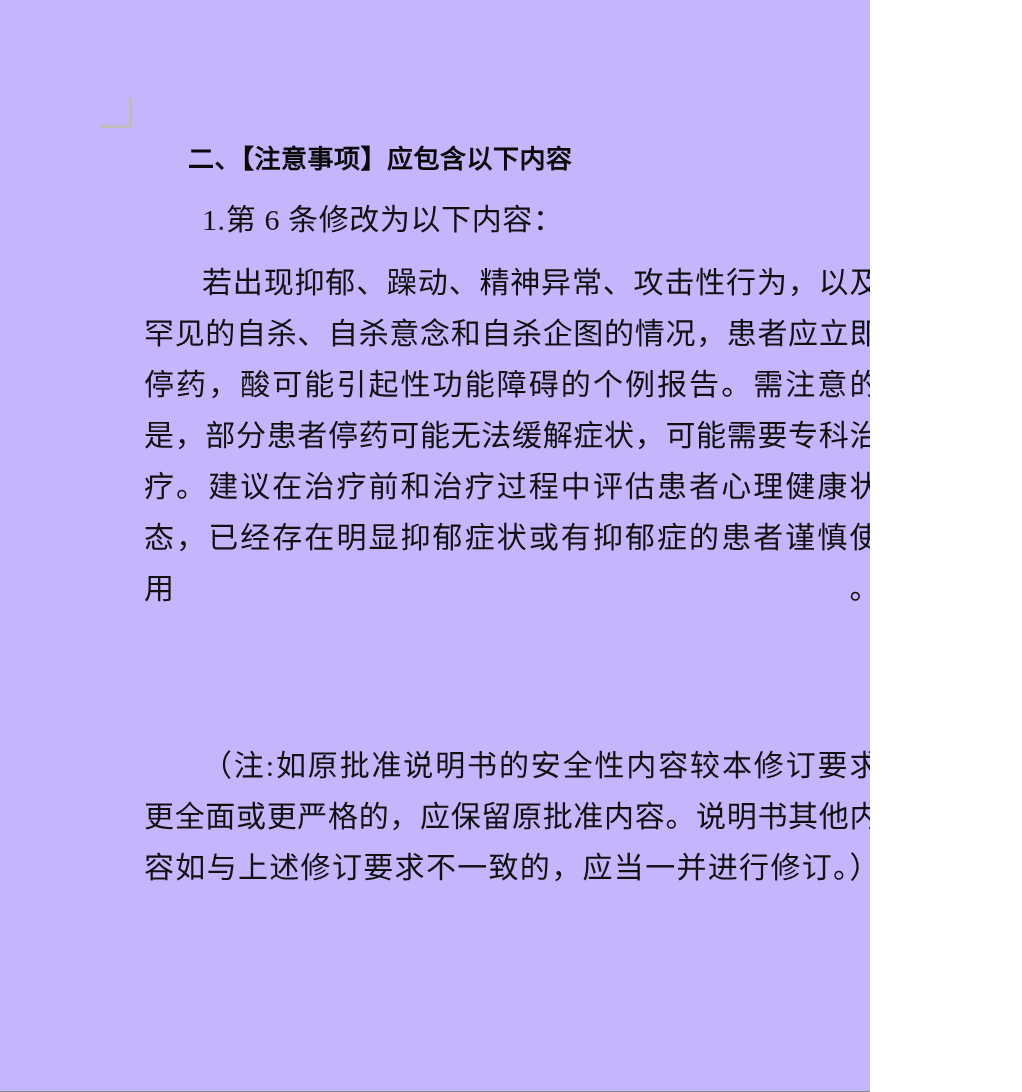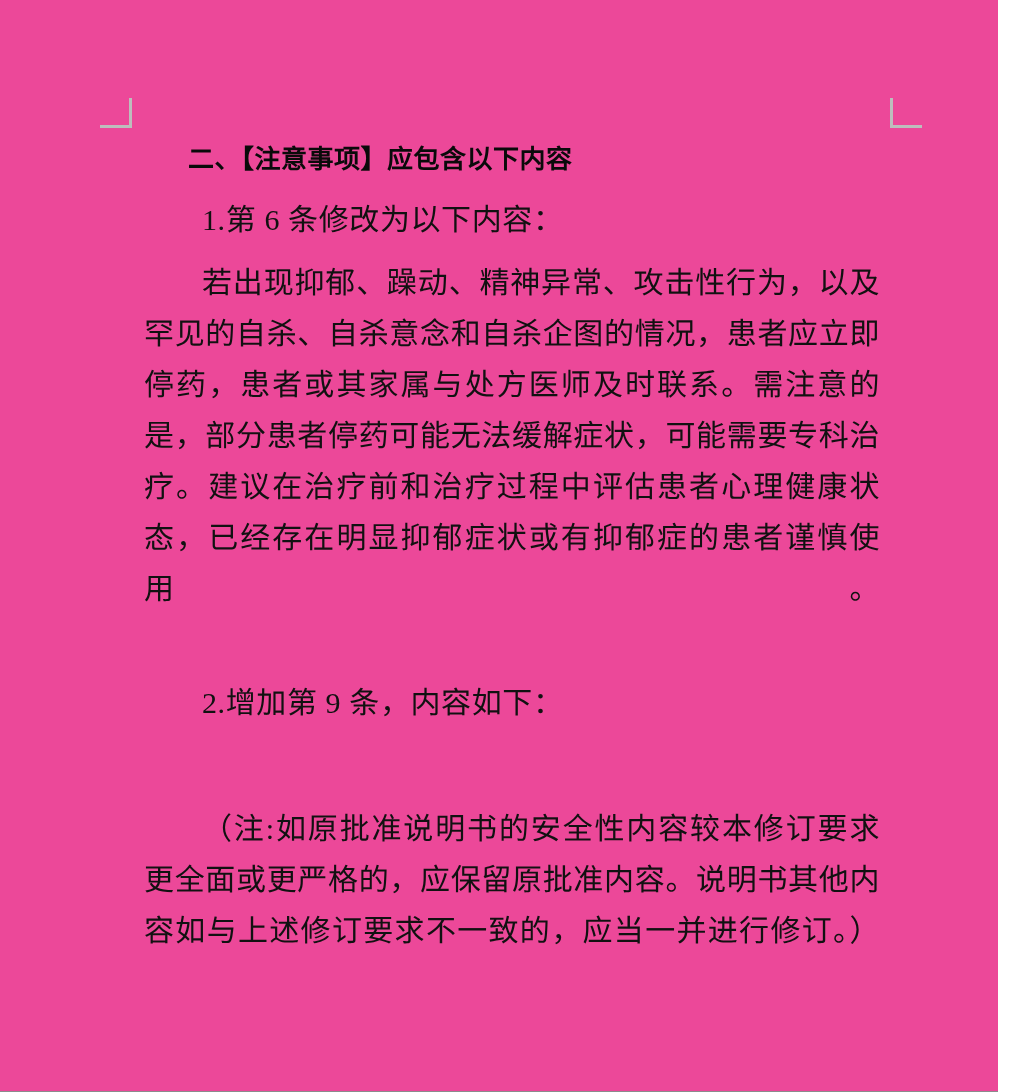--- a/index.html
+++ b/index.html
@@ -4,23 +4,23 @@
 <title>drug-label-revision-notice</title>
 <style>
   html, body {
     margin: 0;
     padding: 0;
     background: #ffffff;
   }
 
   .page {
     position: relative;
-    width: 998px;
+    width: 870px;
     height: 1092px;
-    background: #ec4899;
+    background: #c4b5fd;
     overflow: hidden;
     box-sizing: border-box;
     border-bottom: 1px solid #8c8c8c;
     font-family: "Liberation Serif", "DejaVu Serif", serif;
     -webkit-font-smoothing: antialiased;
   }
 
   
   .crop-mark {
     position: absolute;
@@ -111,23 +111,22 @@
     <span class="arm-v"></span>
     <span class="arm-h"></span>
   </div>
 
   <div class="content">
 
     <h1 class="heading">二、【注意事项】应包含以下内容</h1>
 
     <p class="para indent noafter">1.第 6 条修改为以下内容：</p>
 
-    <p class="para indent block">若出现抑郁、躁动、精神异常、攻击性行为，以及罕见的自杀、自杀意念和自杀企图的情况，患者应立即停药，患者或其家属与处方医师及时联系。需注意的是，部分患者停药可能无法缓解症状，可能需要专科治疗。建议在治疗前和治疗过程中评估患者心理健康状态，已经存在明显抑郁症状或有抑郁症的患者谨慎使用。</p>
+    <p class="para indent block">若出现抑郁、躁动、精神异常、攻击性行为，以及罕见的自杀、自杀意念和自杀企图的情况，患者应立即停药，酸可能引起性功能障碍的个例报告。需注意的是，部分患者停药可能无法缓解症状，可能需要专科治疗。建议在治疗前和治疗过程中评估患者心理健康状态，已经存在明显抑郁症状或有抑郁症的患者谨慎使用。</p>
 
-    <p class="para indent noafter">2.增加第 9 条，内容如下：</p>
 
 
     <div class="spacer-line"></div>
 
     <p class="para indent block">（注:如原批准说明书的安全性内容较本修订要求更全面或更严格的，应保留原批准内容。说明书其他内容如与上述修订要求不一致的，应当一并进行修订。）</p>
 
   </div>
 </div>
 
 </body></html>

